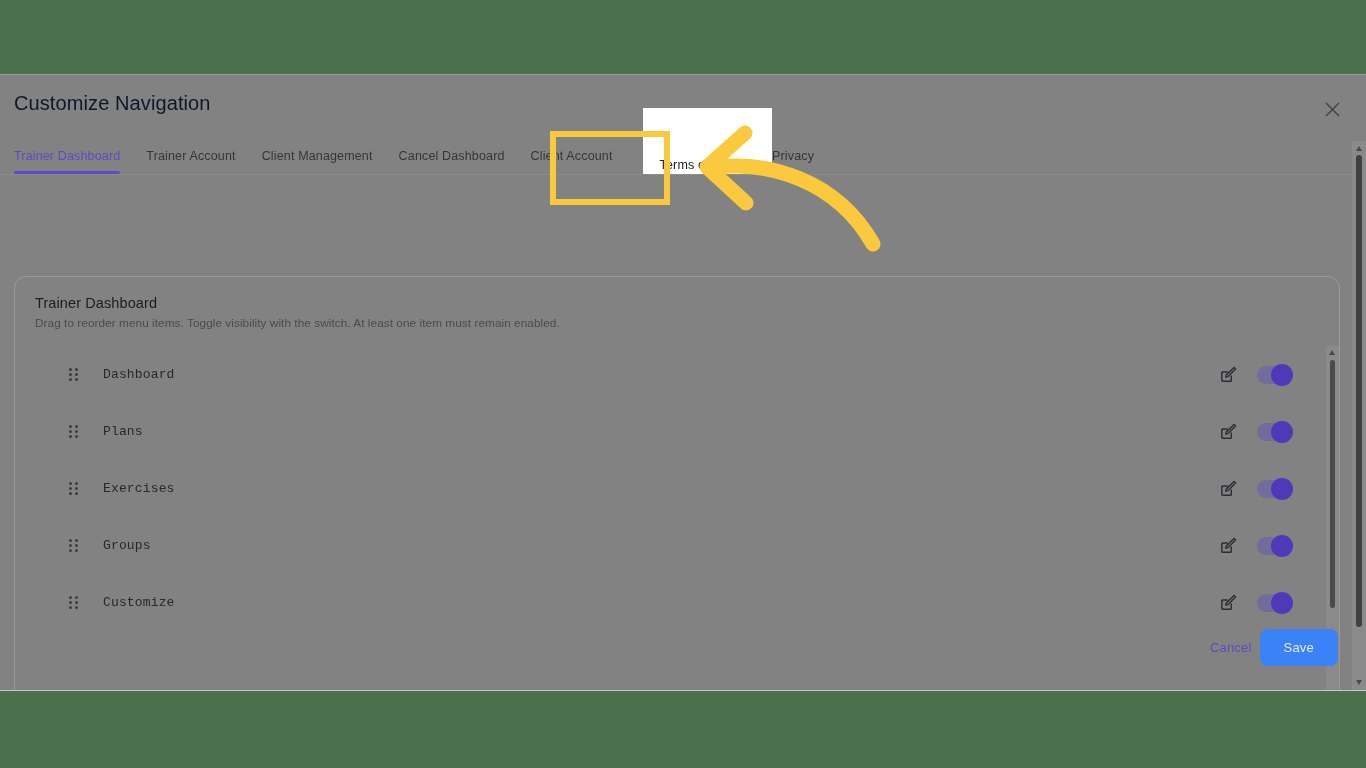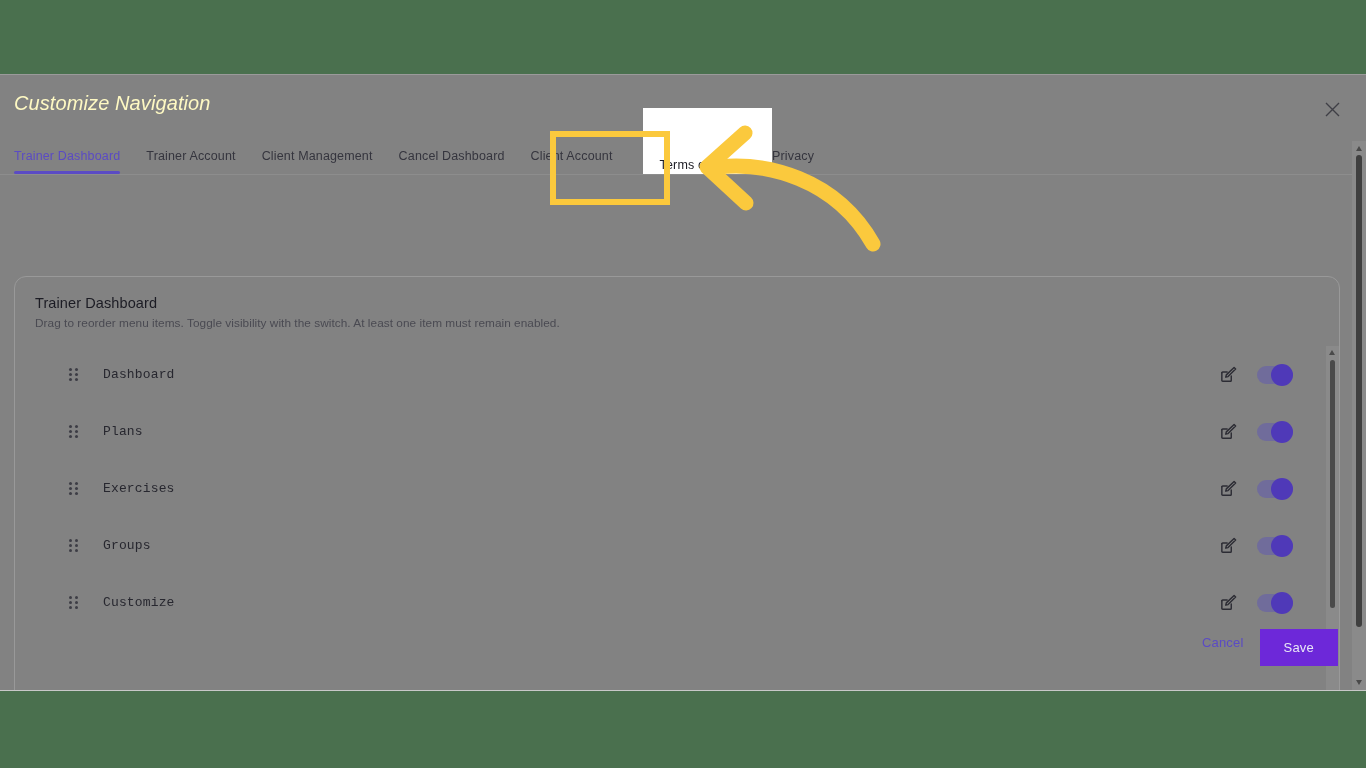--- a/index.html
+++ b/index.html
@@ -32,23 +32,22 @@
   
   .modal-header {
     position: relative;
     height: 58px;
   }
   .modal-title {
     position: absolute;
     left: 14px;
     top: 17px;
     font-size: 20px;
-    color: #fef9c3;
+    color: #0f172a;
     letter-spacing: .1px;
-    font-style: italic;
   }
   .close-btn {
     position: absolute;
     right: 22px;
     top: 22px;
     width: 24px;
     height: 24px;
     display: flex;
     align-items: center;
     justify-content: center;
@@ -297,35 +296,36 @@
     border-radius: 3px;
     background: #3f3f3f;
   }
 
   
   .footer {
     position: absolute;
     right: 28px;
     bottom: 24px;
     display: flex;
-    gap: 12px;
+    align-items: center;
+    gap: 4px;
   }
   .btn-cancel {
     font-size: 13px;
     color: #5b4bc4;
     cursor: pointer;
     padding: 6px 4px;
     letter-spacing: .2px;
   }
   .btn-save {
     font-size: 13px;
     color: #e9e7f6;
-    background: #6d28d9;
+    background: #3b82f6;
     border: none;
-    border-radius: 0;
+    border-radius: 8px;
     padding: 11px 24px;
     cursor: pointer;
     letter-spacing: .2px;
     font-family: "Liberation Sans", sans-serif;
   }
 </style>
 </head>
 <body>
 
 <div class="modal">

